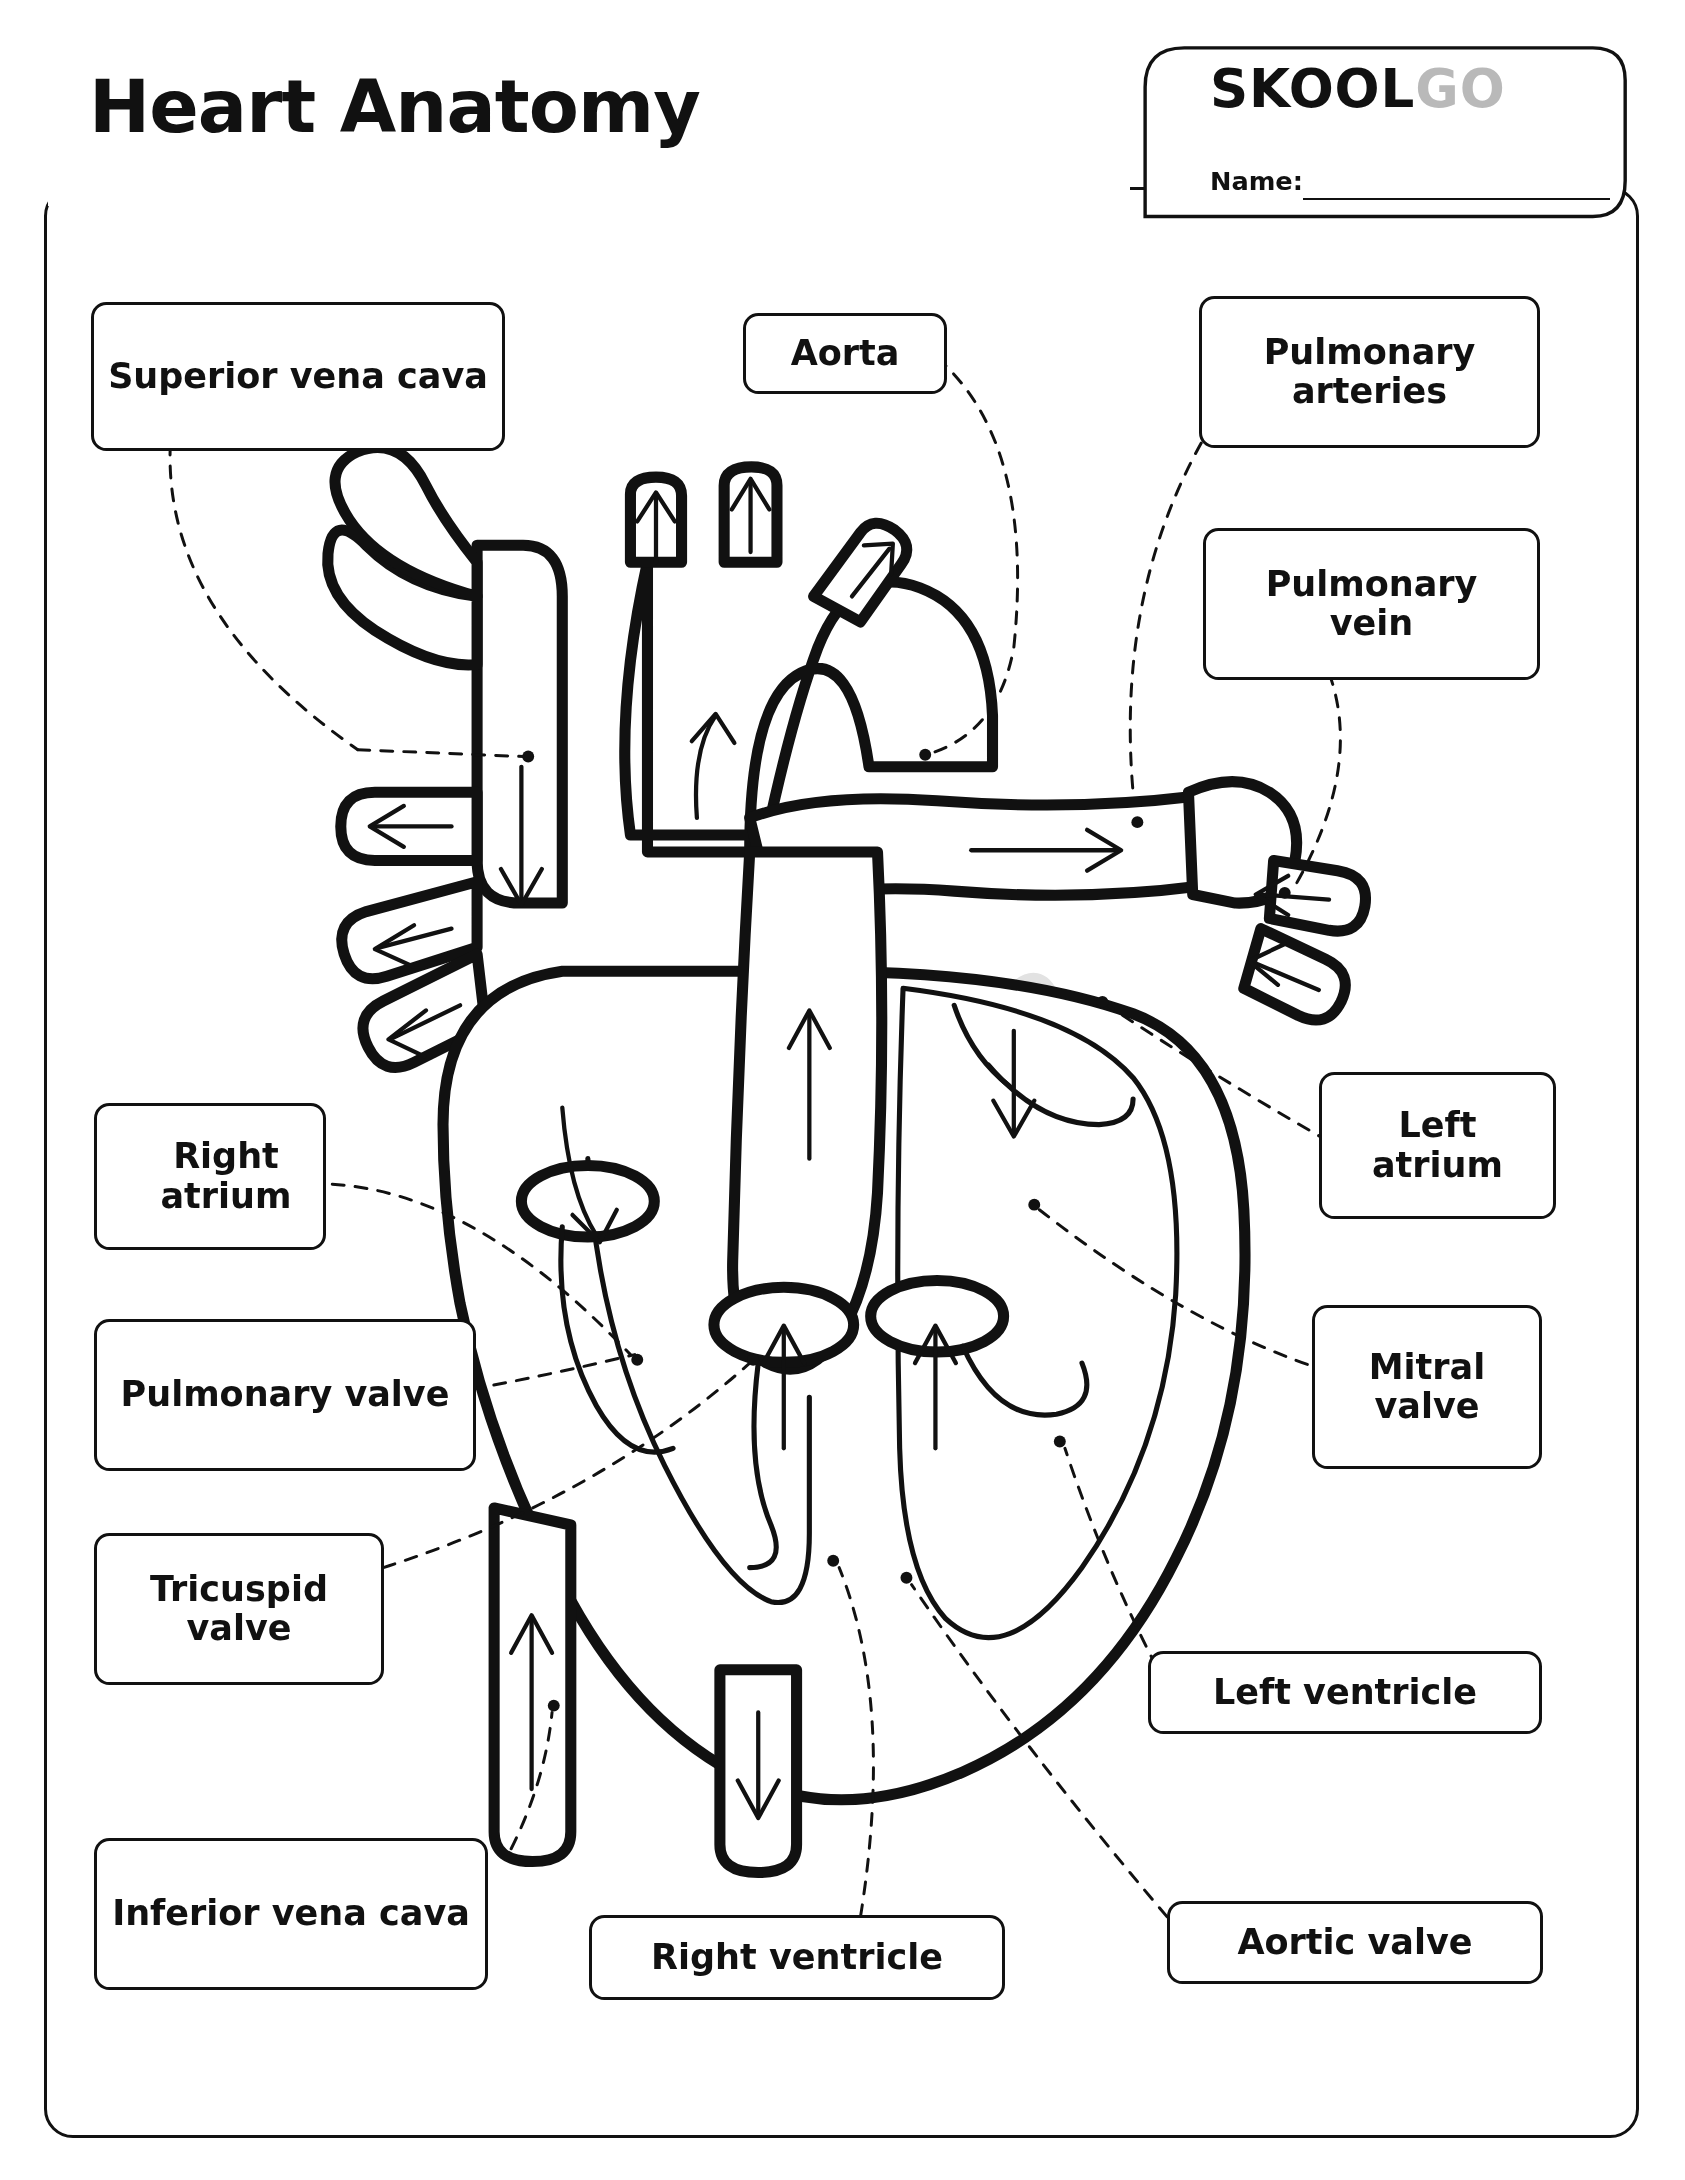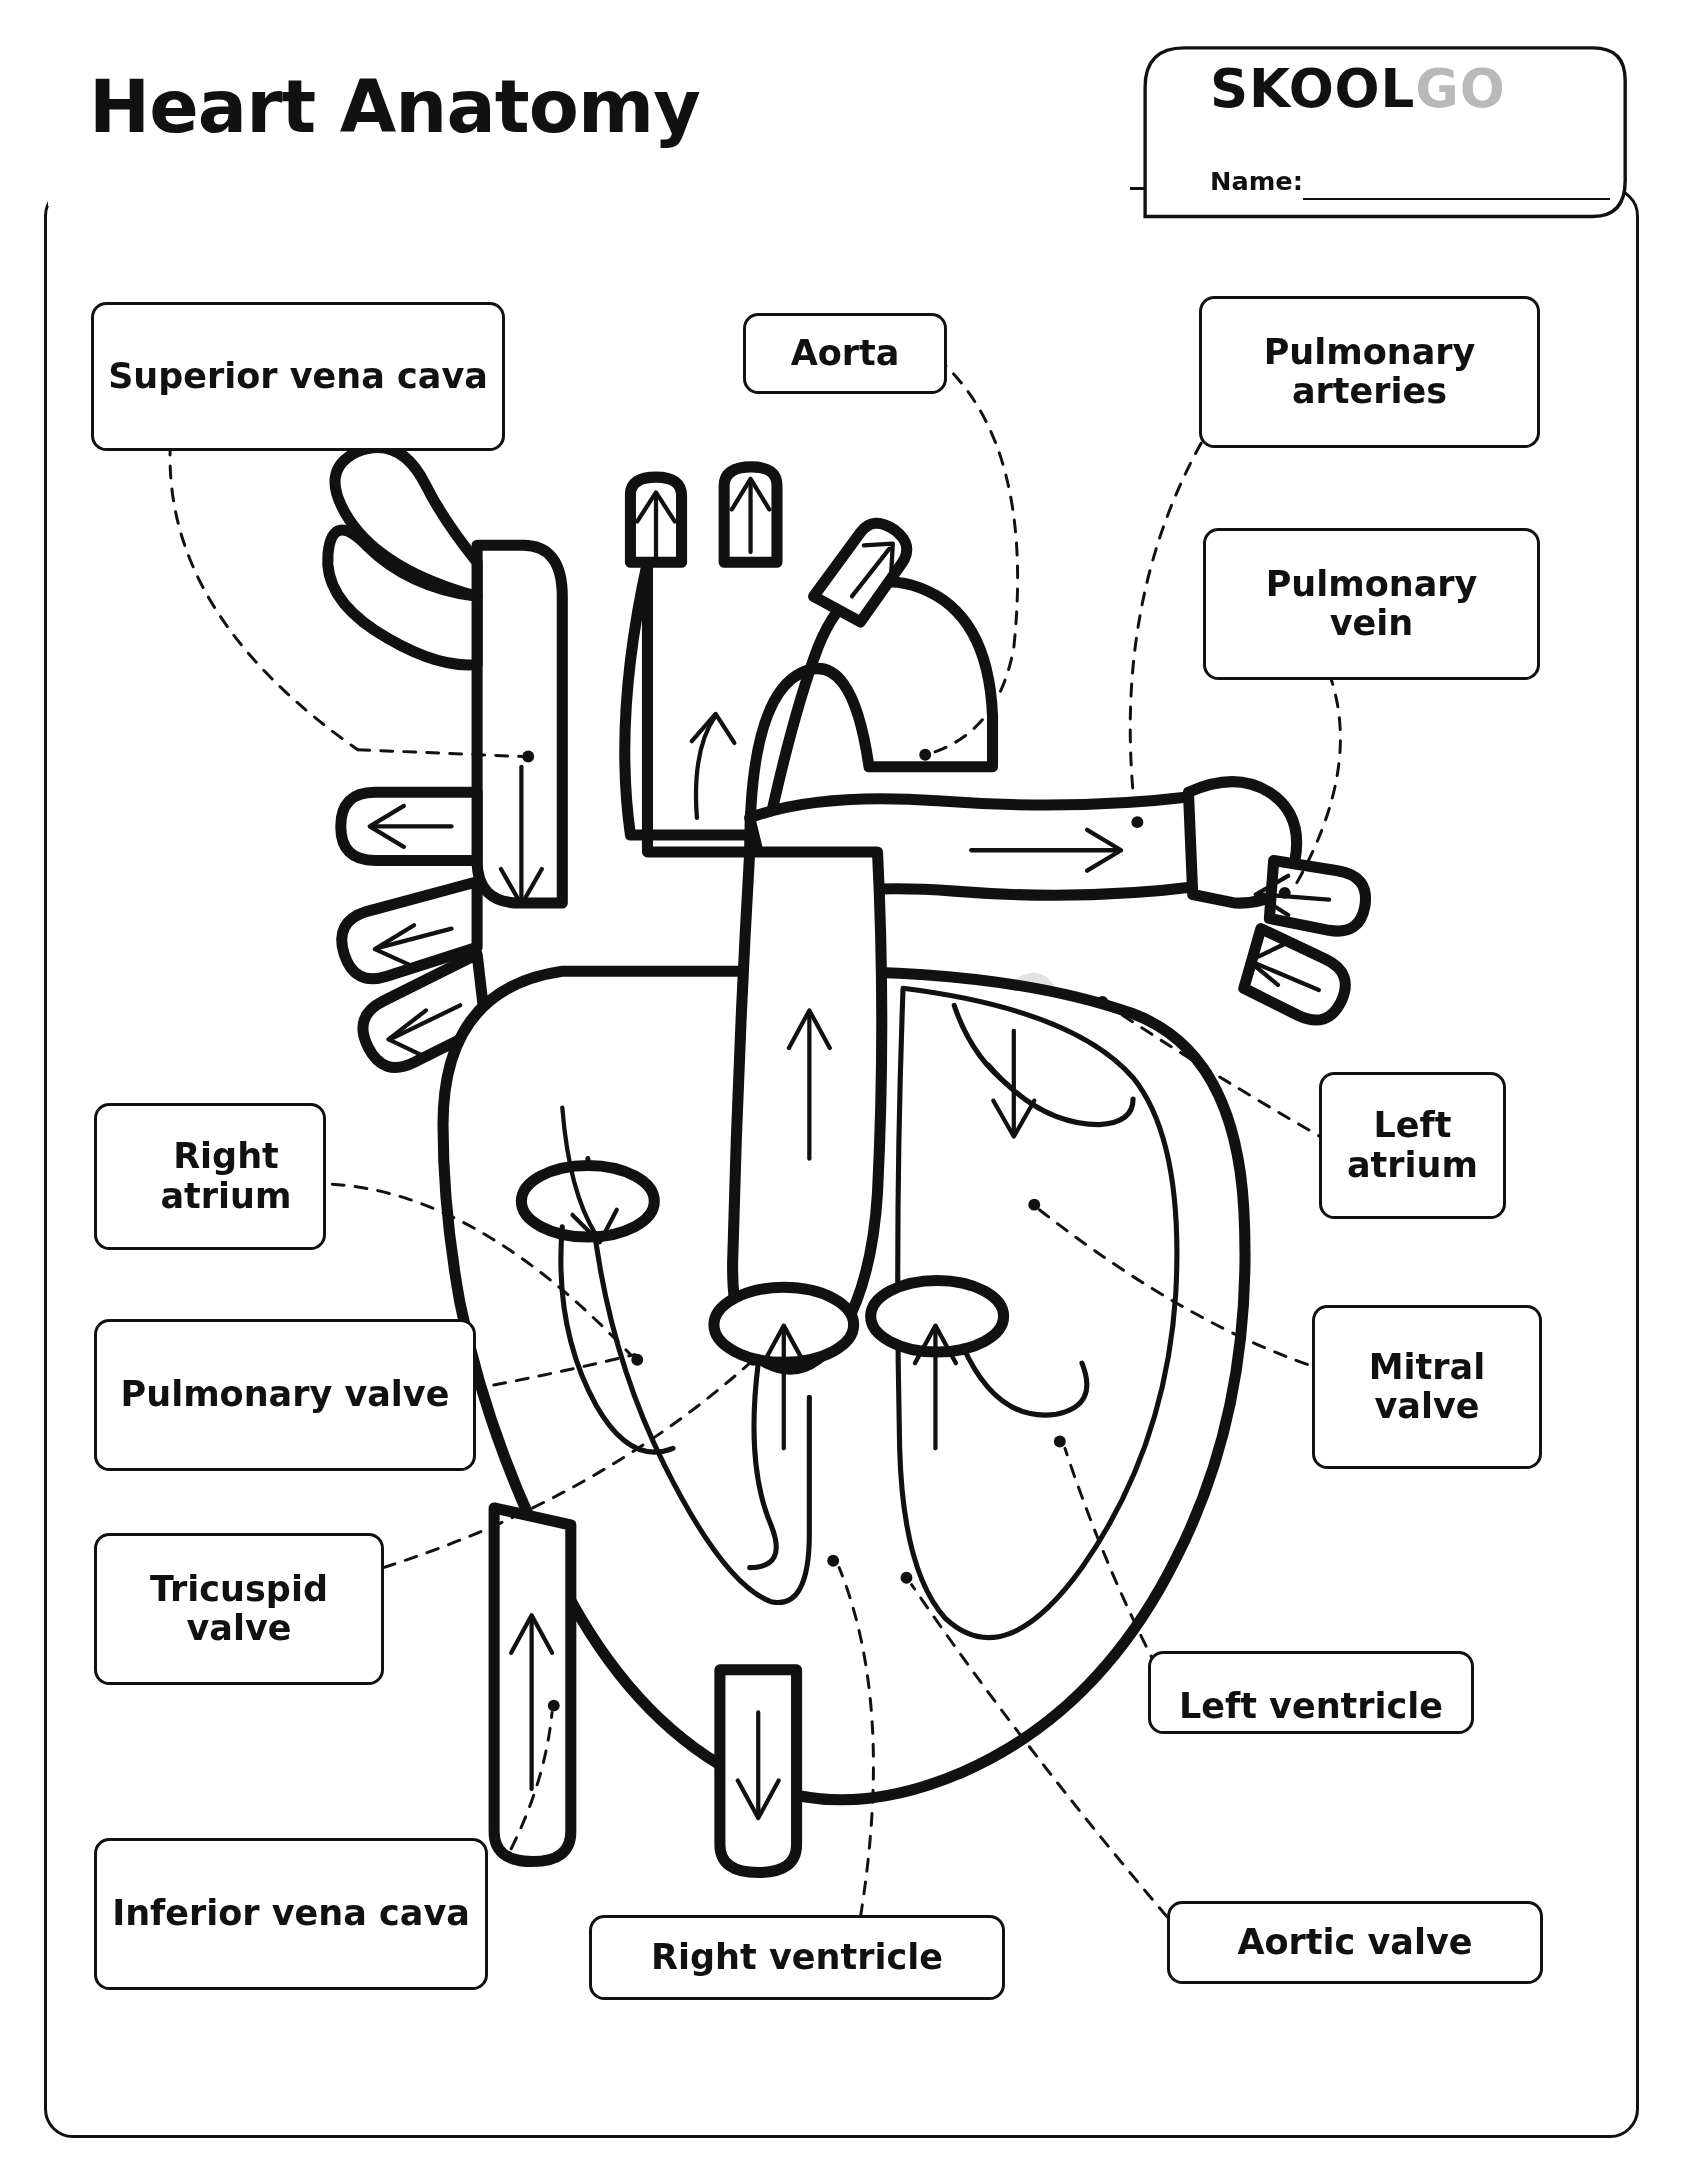--- a/index.html
+++ b/index.html
@@ -346,29 +346,29 @@
   </div>
 
   <div class="chip" style="left:94px; top:1533px; width:290px; height:152px;">
     <span>Tricuspid valve</span>
   </div>
 
   <div class="chip" style="left:94px; top:1838px; width:394px; height:152px;">
     <span>Inferior vena cava</span>
   </div>
 
-  <div class="chip" style="left:1319px; top:1072px; width:187px; height:147px;">
+  <div class="chip" style="left:1319px; top:1072px; width:237px; height:147px;">
     <span>Left atrium</span>
   </div>
 
   <div class="chip" style="left:1312px; top:1305px; width:230px; height:164px;">
     <span>Mitral valve</span>
   </div>
 
-  <div class="chip" style="left:1148px; top:1651px; width:326px; height:83px;align-items:flex-end;">
+  <div class="chip" style="left:1148px; top:1651px; width:394px; height:83px;">
     <span>Left ventricle</span>
   </div>
 
   <div class="chip" style="left:1167px; top:1901px; width:376px; height:83px;">
     <span>Aortic valve</span>
   </div>
 
   <div class="chip" style="left:589px; top:1915px; width:416px; height:85px;">
     <span>Right ventricle</span>
   </div>

